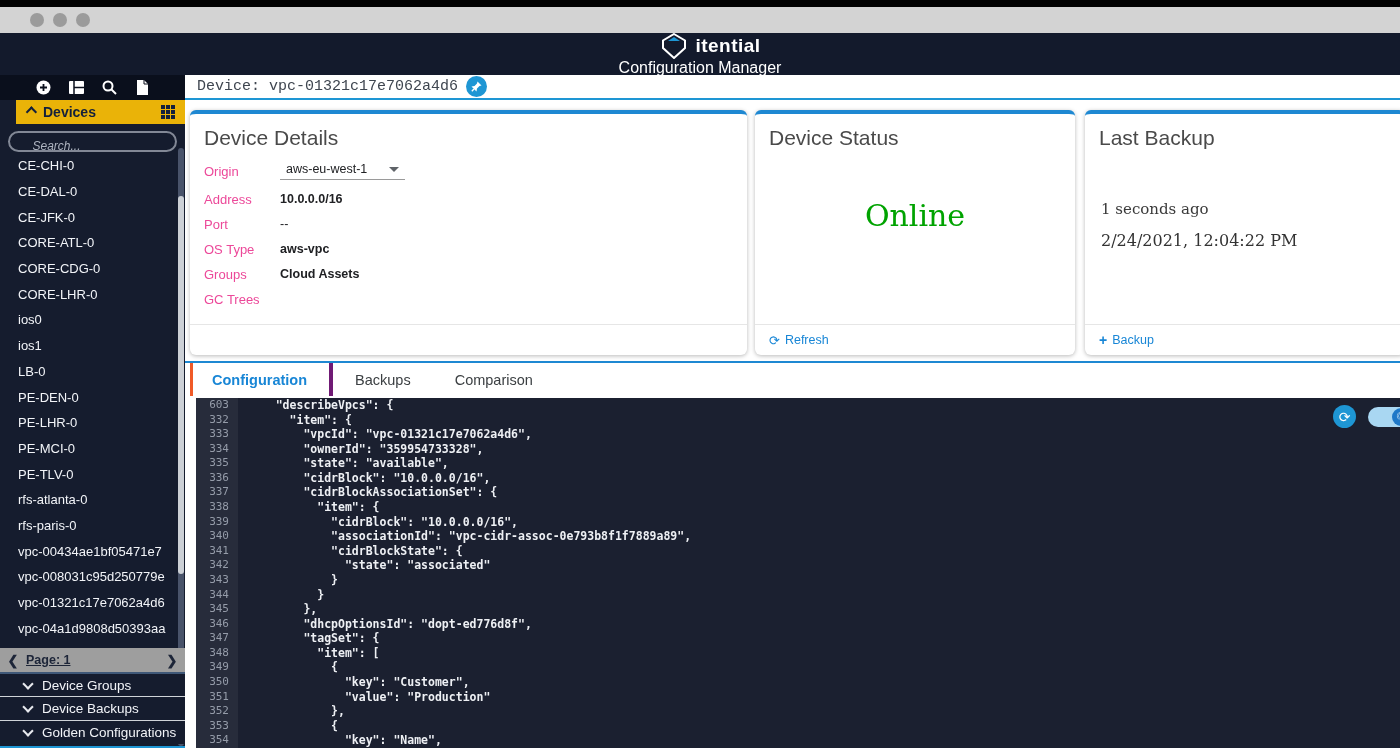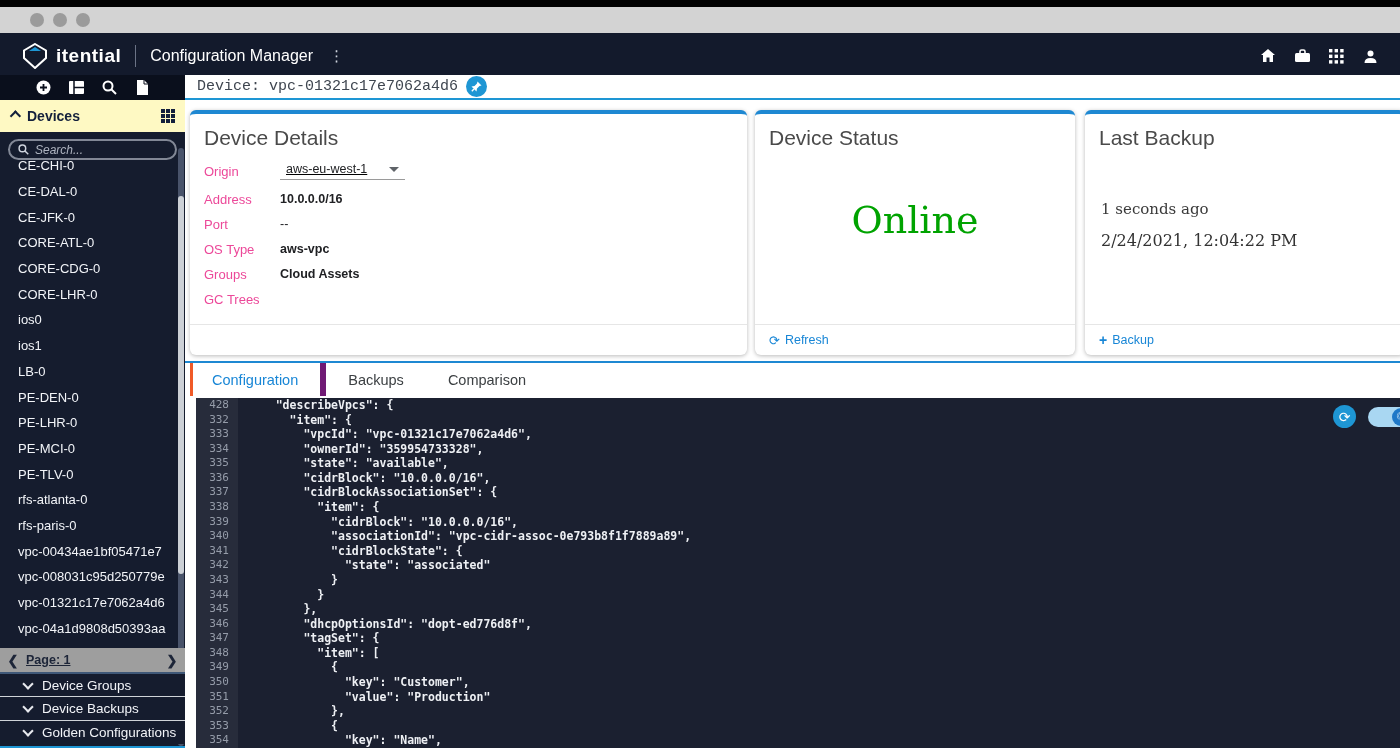--- a/index.html
+++ b/index.html
@@ -7,21 +7,21 @@
     font-family:"Liberation Sans", sans-serif; }
 
   
   #top-black { position:absolute; left:0; top:0; width:1400px; height:7px; background:#000; }
   #win-bar { position:absolute; left:0; top:7px; width:1400px; height:26px; background:#d3d3d3;
     display:flex; align-items:center; padding-left:30px; gap:9px; }
   .win-dot { width:14px; height:14px; border-radius:50%; background:#9b9b9b; }
 
   
   #app-header { position:absolute; left:0; top:33px; width:1400px; height:46px; background:#131a2c;
-    display:flex; align-items:center; color:#fff; }
+    display:flex; align-items:center; color:#fff;flex-direction:column; }
   #logo-wrap { display:flex; align-items:center; margin-left:22px; gap:8px; }
   #brand { font-size:19px; font-weight:bold; letter-spacing:.5px; position:relative; }
   .hdr-divider { width:1px; height:22px; background:#6b7386; margin:0 14px; }
   #app-title { font-size:16px; font-weight:400; color:#fff; }
   .kebab { color:#cfd4de; font-size:15px; margin-left:16px; letter-spacing:0; cursor:pointer; }
   #hdr-icons { margin-left:auto; margin-right:18px; display:flex; gap:10px; align-items:center; }
   .hdr-ic { width:24px; height:24px; display:flex; align-items:center; justify-content:center; cursor:pointer; }
   .hdr-ic svg { display:block; }
 
   
@@ -29,30 +29,30 @@
     display:flex; align-items:center; justify-content:center; gap:17px; }
   .tb-ic { width:16px; height:16px; display:flex; align-items:center; justify-content:center; cursor:pointer; }
   #device-titlebar { position:absolute; left:185px; top:75px; width:1215px; height:25px; background:#fff;
     border-bottom:2px solid #1e96d4; display:flex; align-items:center; padding-left:12px; gap:8px;font-family:Liberation Mono, monospace; }
   #device-title { font-size:15px; color:#3f4650; }
   #pin-btn { width:21px; height:21px; border-radius:50%; background:#1e96d4; display:flex;
     align-items:center; justify-content:center; cursor:pointer; }
 
   
   #sidebar { position:absolute; left:0; top:100px; width:185px; height:648px; background:#151c2e; overflow:hidden; }
-  #devices-header { height:32px; background:#fef9c3; display:flex; align-items:center; padding:0 10px; gap:9px; }
+  #devices-header { height:24px; background:#eab308; display:flex; align-items:center; padding:0 10px; gap:9px;margin-left:16px; }
   #devices-header .lbl { font-size:14px; font-weight:bold; color:#13203c; flex:1; }
   .chev { display:inline-block; width:8px; height:8px; border-left:2px solid #13203c; border-bottom:2px solid #13203c; }
   .chev.up { transform:rotate(135deg) translate(-1px,-1px); }
   .chev.down { transform:rotate(-45deg); margin-top:-3px; }
   .chev.white { border-color:#e8eaef; }
   .grid-ic { display:grid; grid-template-columns:repeat(3,4px); grid-template-rows:repeat(3,4px); gap:1px; cursor:pointer; }
   .grid-ic i { background:#13203c; }
   #search-box { margin:7px 8px 4px 8px; height:21px; border:2px solid #828896; border-radius:11px;
-    display:flex; align-items:center; padding:0 8px; gap:6px; background:transparent; }
+    display:flex; align-items:center; padding:0 8px; gap:6px; background:transparent;flex-direction:column; }
   #search-input { border:none; outline:none; background:transparent; color:#cfd4de; font-style:italic;
     font-size:12px; width:120px; font-family:"Liberation Sans", sans-serif; }
   #search-input::placeholder { color:#aeb4c0; }
   #device-list { position:absolute; left:0; top:53px; width:178px; height:593px; overflow:hidden; }
   .dev-item { height:25.7px; display:flex; align-items:center; padding-left:18px; color:#f2f4f8;
     font-size:13px; font-weight:500; cursor:pointer; white-space:nowrap; }
   #side-scroll { position:absolute; right:1px; top:48px; width:6px; height:598px; background:#49536a; border-radius:3px; }
   #side-thumb { position:absolute; left:0; top:48px; width:6px; height:378px; background:#ccd0d6; border-radius:3px; cursor:pointer; }
   #pagination { position:absolute; left:0; top:548px; width:185px; height:24px; background:#9e9e9e;
     display:flex; align-items:center; color:#1d2538; font-size:12.5px; font-weight:bold; }
@@ -73,35 +73,35 @@
   .card-title { font-size:21px; color:#4a4a4a; padding:12px 0 0 14px; }
   .card-footer { position:absolute; left:0; bottom:0; width:100%; height:31px; border-top:1px solid #e6e6e6;
     display:flex; align-items:center; padding-left:14px; }
   .card-link { color:#1886d6; font-size:12.5px; cursor:pointer; display:flex; align-items:center; gap:5px; }
   .fields { margin:14px 0 0 14px; }
   .frow { display:flex; margin-bottom:10px; min-height:13px; }
   .flabel { width:76px; font-size:13px; color:#ec4899; }
   .fvalue { font-size:12.5px; color:#202124; font-weight:bold; }
   .fvalue.plain { font-weight:normal; }
   #origin-select { display:flex; align-items:center; gap:22px; border-bottom:1px solid #9a9a9a;
-    padding:0 6px 3px 6px; min-width:110px; cursor:pointer; margin-top:-2px;text-decoration:underline; }
+    padding:0 6px 3px 6px; min-width:110px; cursor:pointer; margin-top:-2px; }
   .caret { width:0; height:0; border-left:5px solid transparent; border-right:5px solid transparent; border-top:5px solid #5f6368; }
   #status-online { position:absolute; left:0; top:84px; width:100%; text-align:center;
-    font-family:"DejaVu Serif", serif; font-size:38px; }
+    font-family:"DejaVu Serif", serif; font-size:30px; }
   .backup-times { margin:50px 0 0 16px; font-family:"DejaVu Serif", serif; color:#3a3a3a; }
   #backup-rel { font-size:15px; }
   #backup-ts { font-size:16px; margin-top:13px; color:#333; }
   .sync-glyph { font-size:13px; color:#1886d6; }
   .plus-glyph { font-size:14px; color:#1886d6; font-weight:bold; }
 
   
   #panel-topline { position:absolute; left:185px; top:361px; width:1215px; height:2px; background:#1e88d2; }
   #tabbar { position:absolute; left:190px; top:363px; width:1210px; height:33px; display:flex; background:#fff; }
   .tab { padding:0 22px; display:flex; align-items:center; font-size:14.5px; color:#3c4043; cursor:pointer; }
-  .tab.active { color:#1886d6; font-weight:normal; border-left:3px solid #f05a28; border-right:6px solid #701a75; padding-left:19px; }
+  .tab.active { color:#1886d6; font-weight:bold; border-left:3px solid #f05a28; border-right:4px solid #701a75; padding-left:19px; }
 
   
   #editor { position:absolute; left:196px; top:398px; width:1204px; height:350px; background:#1b2030; overflow:hidden; }
   .eline { display:flex; height:14.58px; line-height:14.58px; white-space:pre; }
   .lnum { width:42px; background:#272c3b; color:#959ca9; text-align:right; padding-right:9px;
     font-family:"DejaVu Sans Mono", monospace; font-size:11px; flex:none; }
   .lcode { padding-left:10px; color:#eef0f4; font-family:"DejaVu Sans Mono", monospace;
     font-size:11.5px; font-weight:bold; }
   #editor-actions { position:absolute; top:405px; left:1333px; display:flex; align-items:center; gap:12px; }
   #editor-refresh { width:23px; height:23px; border-radius:50%; background:#1e96d4; color:#fff;
@@ -334,21 +334,21 @@
 </div>
 
 <div id="panel-topline"></div>
 <div id="tabbar">
     <div class="tab active">Configuration</div>
     <div class="tab">Backups</div>
     <div class="tab">Comparison</div>
   </div>
 
 <div id="editor">
-    <div class="eline"><div class="lnum">428</div><div class="lcode">    "describeVpcs": {</div></div>
+    <div class="eline"><div class="lnum">603</div><div class="lcode">    "describeVpcs": {</div></div>
     <div class="eline"><div class="lnum">332</div><div class="lcode">      "item": {</div></div>
     <div class="eline"><div class="lnum">333</div><div class="lcode">        "vpcId": "vpc-01321c17e7062a4d6",</div></div>
     <div class="eline"><div class="lnum">334</div><div class="lcode">        "ownerId": "359954733328",</div></div>
     <div class="eline"><div class="lnum">335</div><div class="lcode">        "state": "available",</div></div>
     <div class="eline"><div class="lnum">336</div><div class="lcode">        "cidrBlock": "10.0.0.0/16",</div></div>
     <div class="eline"><div class="lnum">337</div><div class="lcode">        "cidrBlockAssociationSet": {</div></div>
     <div class="eline"><div class="lnum">338</div><div class="lcode">          "item": {</div></div>
     <div class="eline"><div class="lnum">339</div><div class="lcode">            "cidrBlock": "10.0.0.0/16",</div></div>
     <div class="eline"><div class="lnum">340</div><div class="lcode">            "associationId": "vpc-cidr-assoc-0e793b8f1f7889a89",</div></div>
     <div class="eline"><div class="lnum">341</div><div class="lcode">            "cidrBlockState": {</div></div>

